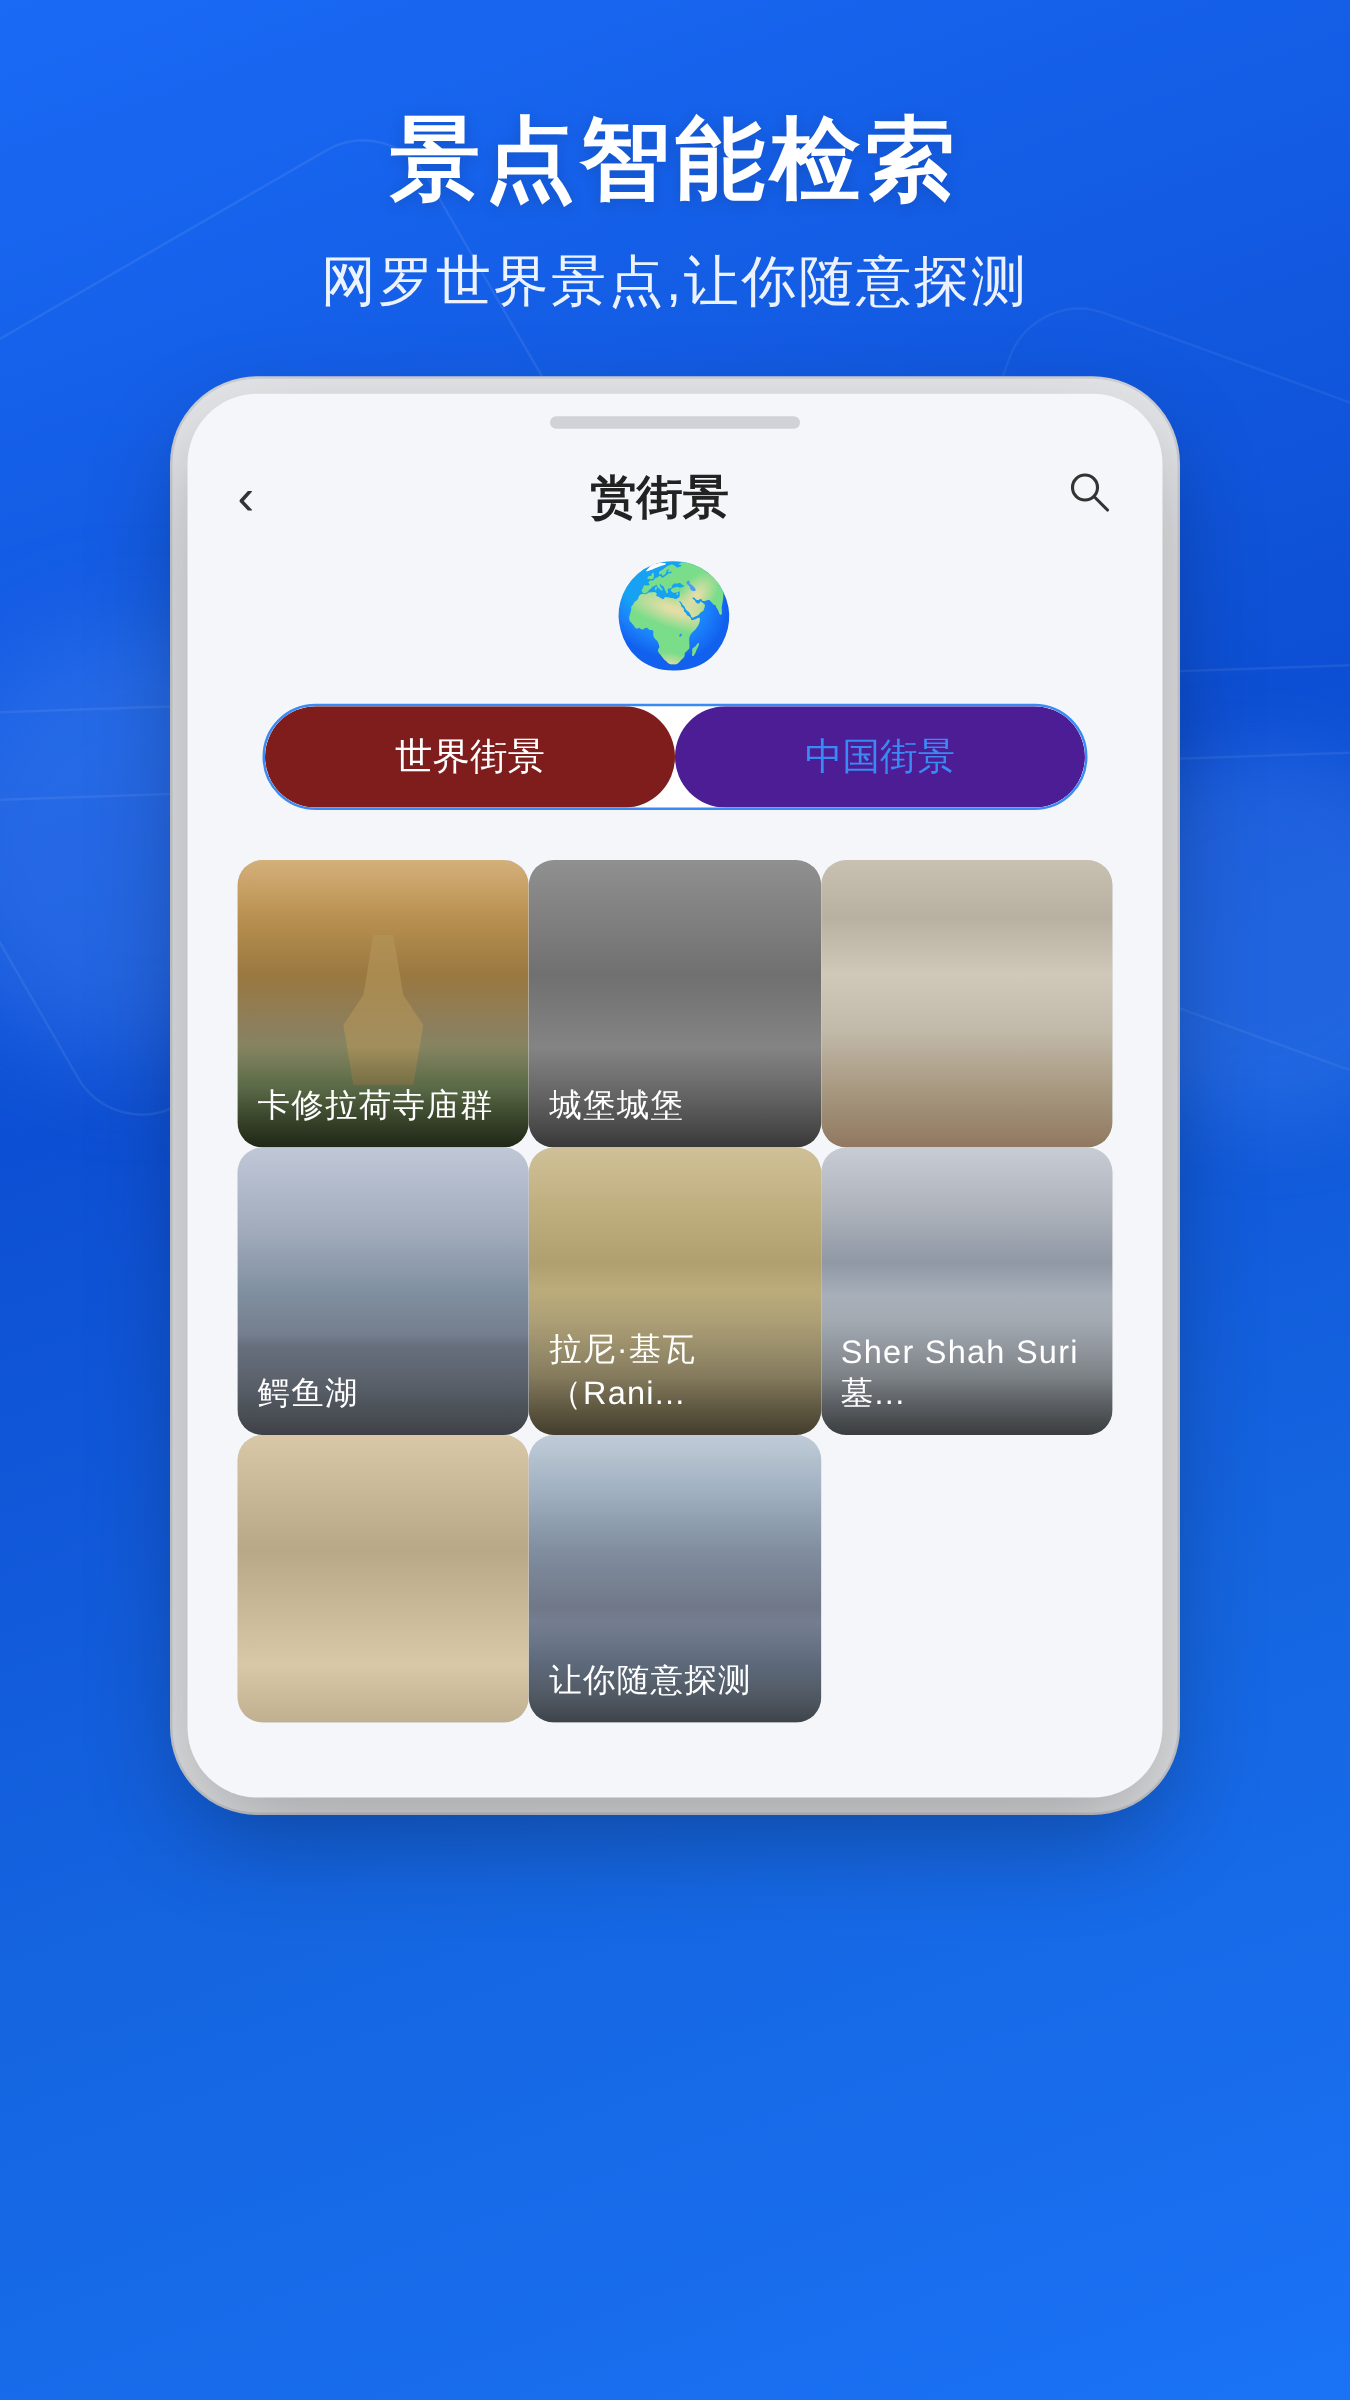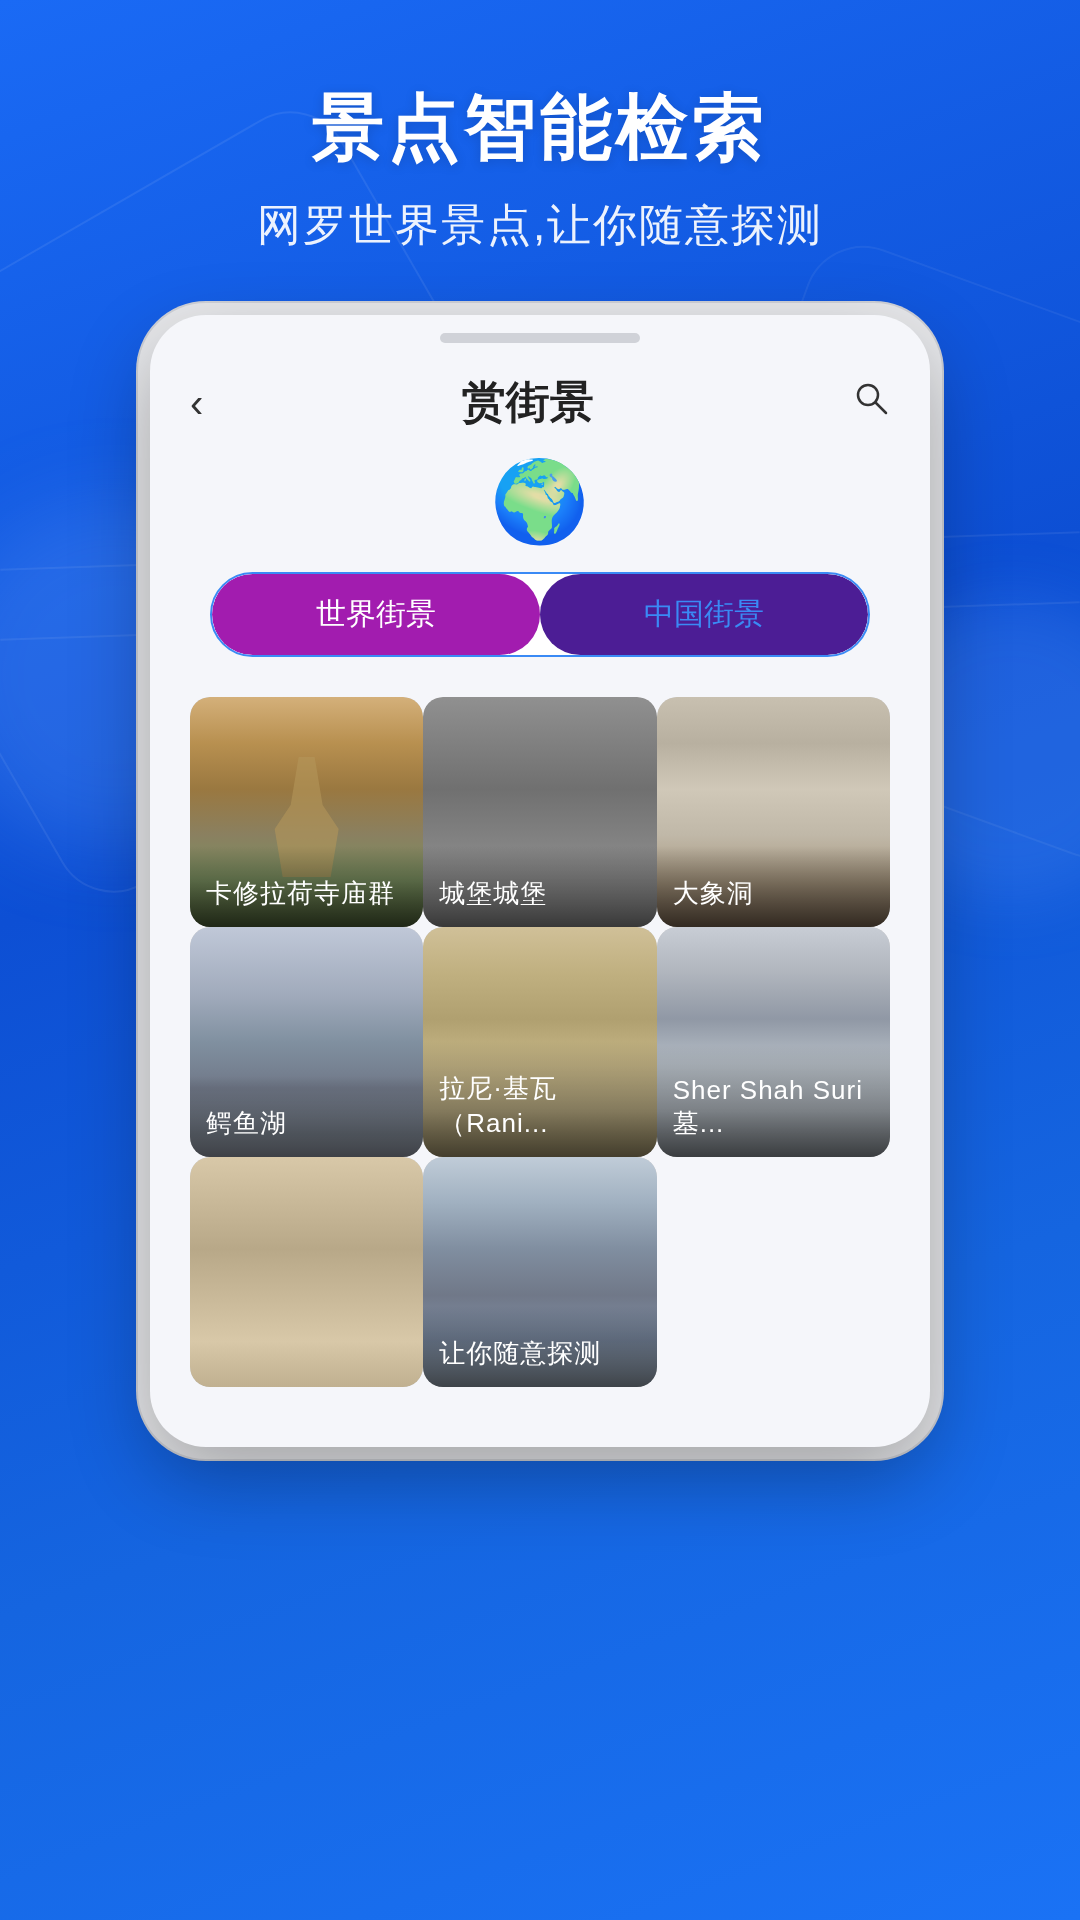--- a/index.html
+++ b/index.html
@@ -116,21 +116,21 @@
       justify-content: space-between;
       padding: 30px 40px 20px;
     }
     .nav-back {
       font-size: 40px;
       color: #333;
       cursor: pointer;
       line-height: 1;
     }
     .nav-title {
-      font-size: 44px;
+      font-size: 37px;
       font-weight: 600;
       color: #222;
     }
     .nav-search {
       font-size: 38px;
       color: #333;
       cursor: pointer;
     }
 
     
@@ -156,21 +156,21 @@
       flex: 1;
       text-align: center;
       padding: 20px 0;
       font-size: 30px;
       font-weight: 500;
       cursor: pointer;
       border-radius: 48px;
       transition: all 0.2s;
     }
     .tab-item.active {
-      background: #a21caf;
+      background: #7f1d1d;
       color: #fff;
     }
     .tab-item.inactive {
       background: #4c1d95;
       color: #3a8af5;
     }
 
     
     .grid {
       display: grid;
@@ -306,21 +306,20 @@
           <div class="card-label">卡修拉荷寺庙群</div>
         </div>
         <div class="card">
           <div class="card-img-2" style="width: 100%; height: 100%; position: absolute; inset: 0px; border-radius: 20px;"></div>
           <div style="position: absolute; inset: 0px; border-radius: 20px;"></div>
           <div class="card-label">城堡城堡</div>
         </div>
         <div class="card">
           <div class="card-img-3" style="width: 100%; height: 100%; position: absolute; inset: 0px; border-radius: 20px;"></div>
           <div style="position: absolute; inset: 0px; border-radius: 20px;"></div>
-          <div class="card-label">大象洞</div>
         </div>
         <div class="card">
           <div class="card-img-4" style="width: 100%; height: 100%; position: absolute; inset: 0px; border-radius: 20px;"></div>
           <div style="position: absolute; inset: 0px; border-radius: 20px;"></div>
           <div class="card-label">鳄鱼湖</div>
         </div>
         <div class="card">
           <div class="card-img-5" style="width: 100%; height: 100%; position: absolute; inset: 0px; border-radius: 20px;"></div>
           <div style="position: absolute; inset: 0px; border-radius: 20px;"></div>
           <div class="card-label">拉尼·基瓦（Rani...</div>

